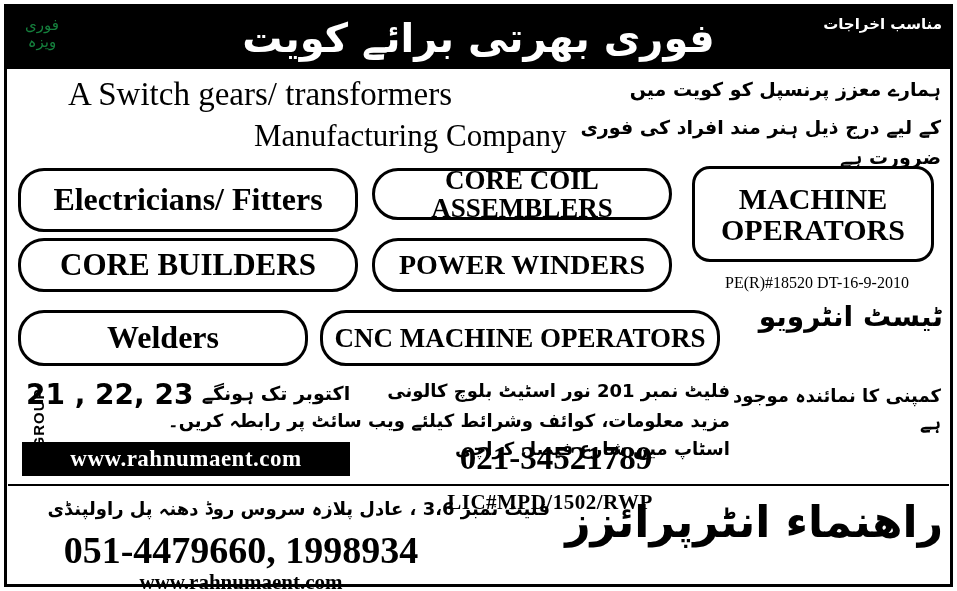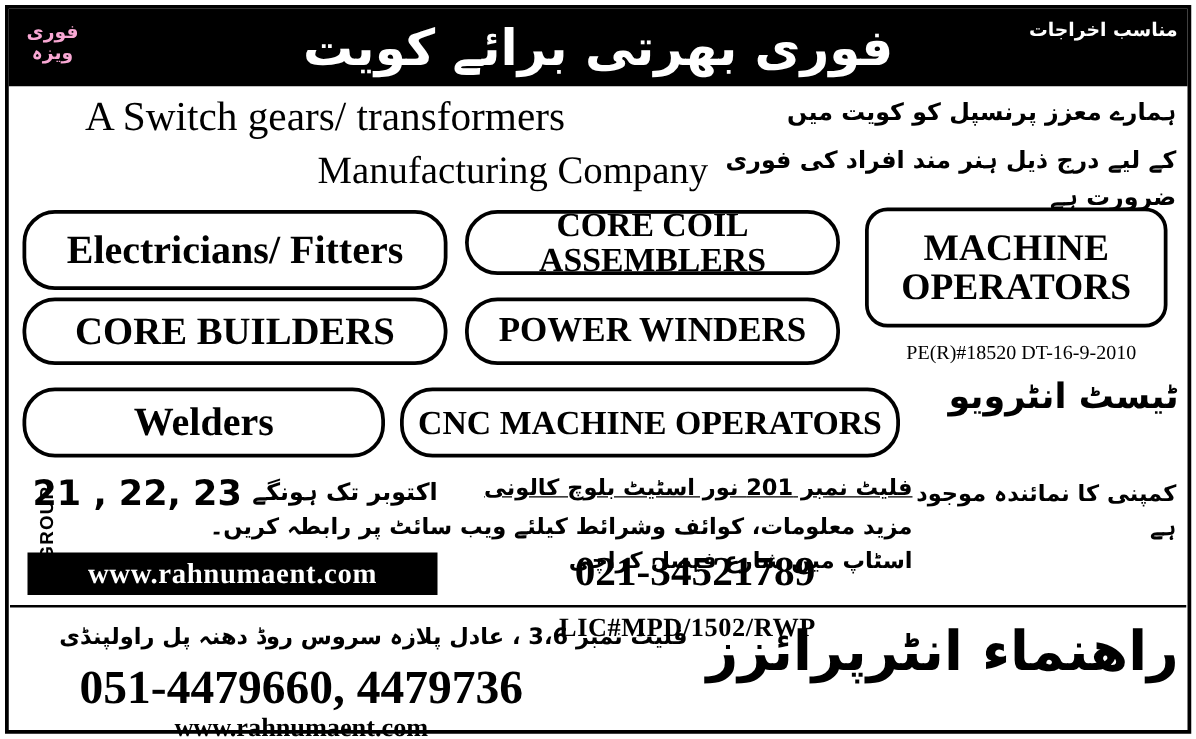--- a/index.html
+++ b/index.html
@@ -52,24 +52,24 @@
     direction: rtl;
     letter-spacing: 1px;
     white-space: nowrap;
   }
   .banner-left-tag {
     position: absolute;
     left: 6px;
     top: 4px;
     width: 58px;
     height: 54px;
-    color: #f9a8d4;
+    color: #15803d;
     font-family: "DejaVu Sans", sans-serif;
     font-size: 15px;
-    font-weight: bold;
+    font-weight: normal;
     direction: rtl;
     line-height: 1.15;
     text-align: center;
     padding-top: 6px;
     box-sizing: border-box;
   }
   .banner-right-tag {
     position: absolute;
     right: 8px;
     top: 3px;
@@ -221,21 +221,20 @@
     position: absolute;
     left: 430px;
     top: 380px;
     width: 300px;
     direction: rtl;
     text-align: right;
     font-family: "DejaVu Sans", sans-serif;
     font-size: 18px;
     font-weight: bold;
     white-space: nowrap;
-    text-decoration: underline;
   }
   .addr-urdu2 {
     position: absolute;
     left: 400px;
     top: 410px;
     width: 330px;
     direction: rtl;
     text-align: right;
     font-family: "DejaVu Sans", sans-serif;
     font-size: 18px;
@@ -428,15 +427,15 @@
   <div class="pr-group">PR GROUP</div>
 
   <div class="divider"></div>
 
   <div class="lic">LIC#MPD/1502/RWP</div>
   <div class="footer-addr">فلیٹ نمبر 3،6 ، عادل پلازہ سروس روڈ دھنہ پل راولپنڈی</div>
   <div class="company-urdu">
     <span>راھنماء</span>
     <span>انٹرپرائزز</span>
   </div>
-  <div class="phone-rwp">051-4479660, 4479736</div>
+  <div class="phone-rwp">051-4479660, 1998934</div>
   <div class="web-footer">www.rahnumaent.com</div>
 </div>
 
 </body></html>

